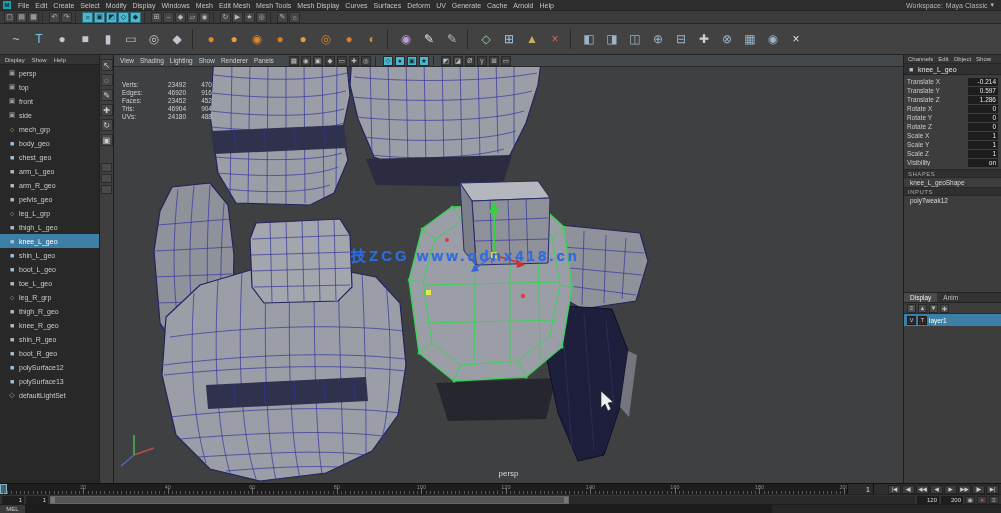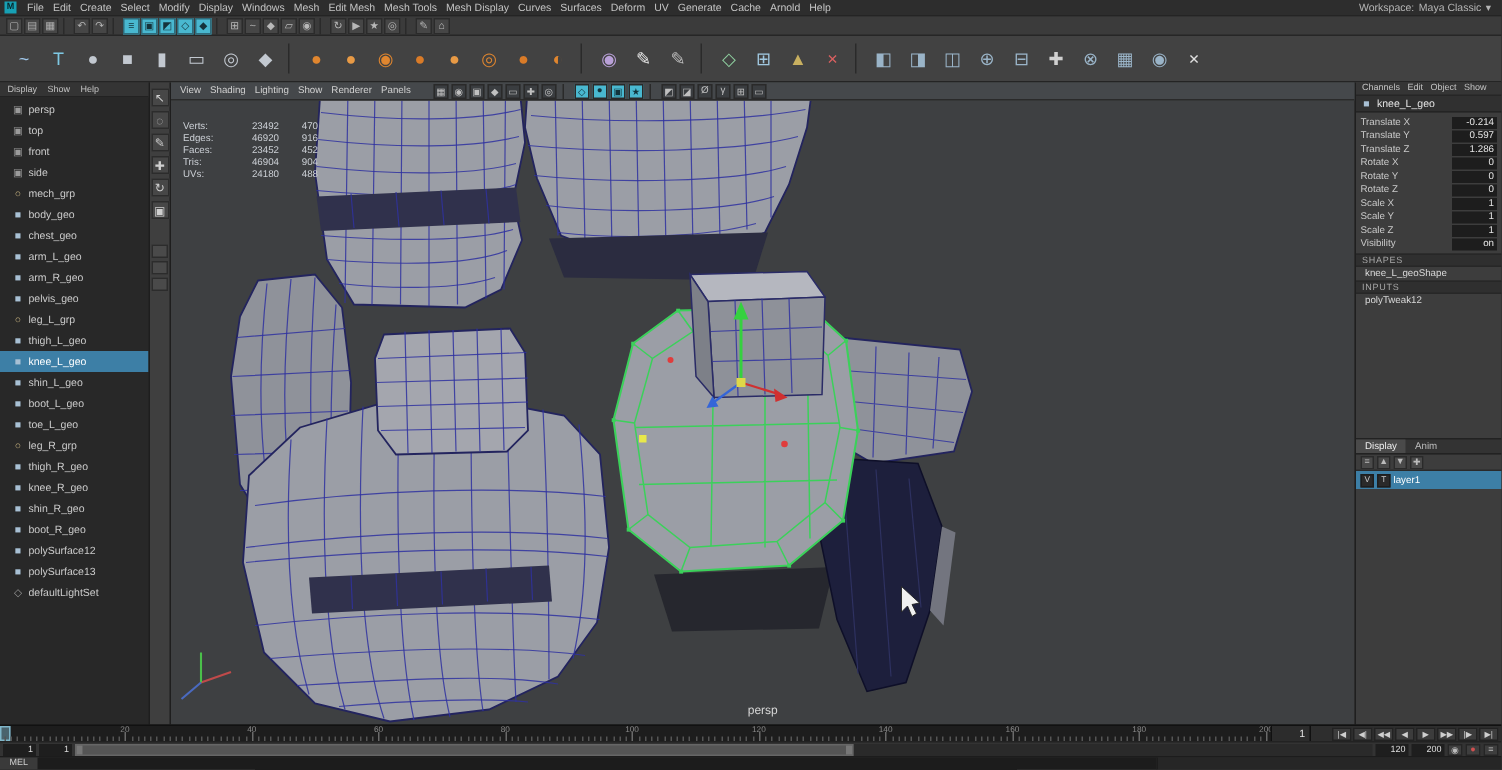--- a/index.html
+++ b/index.html
@@ -495,20 +495,21 @@
             <span class="hud0">Tris:</span>
             <span class="hud1">46904</span>
             <span class="hud2">904</span>
           </div>
           <div class="hudrow">
             <span class="hud0">UVs:</span>
             <span class="hud1">24180</span>
             <span class="hud2">488</span>
           </div>
         </div>
+      <div class="watermark">技ZCG www.qdnx418.cn</div>
       <div class="cam-label">persp</div>
     </div>
 
     <div class="rightpanel">
       <div class="cb-menus" id="cb-menus">
           <span class="menu">Channels</span>
           <span class="menu">Edit</span>
           <span class="menu">Object</span>
           <span class="menu">Show</span>
         </div>

